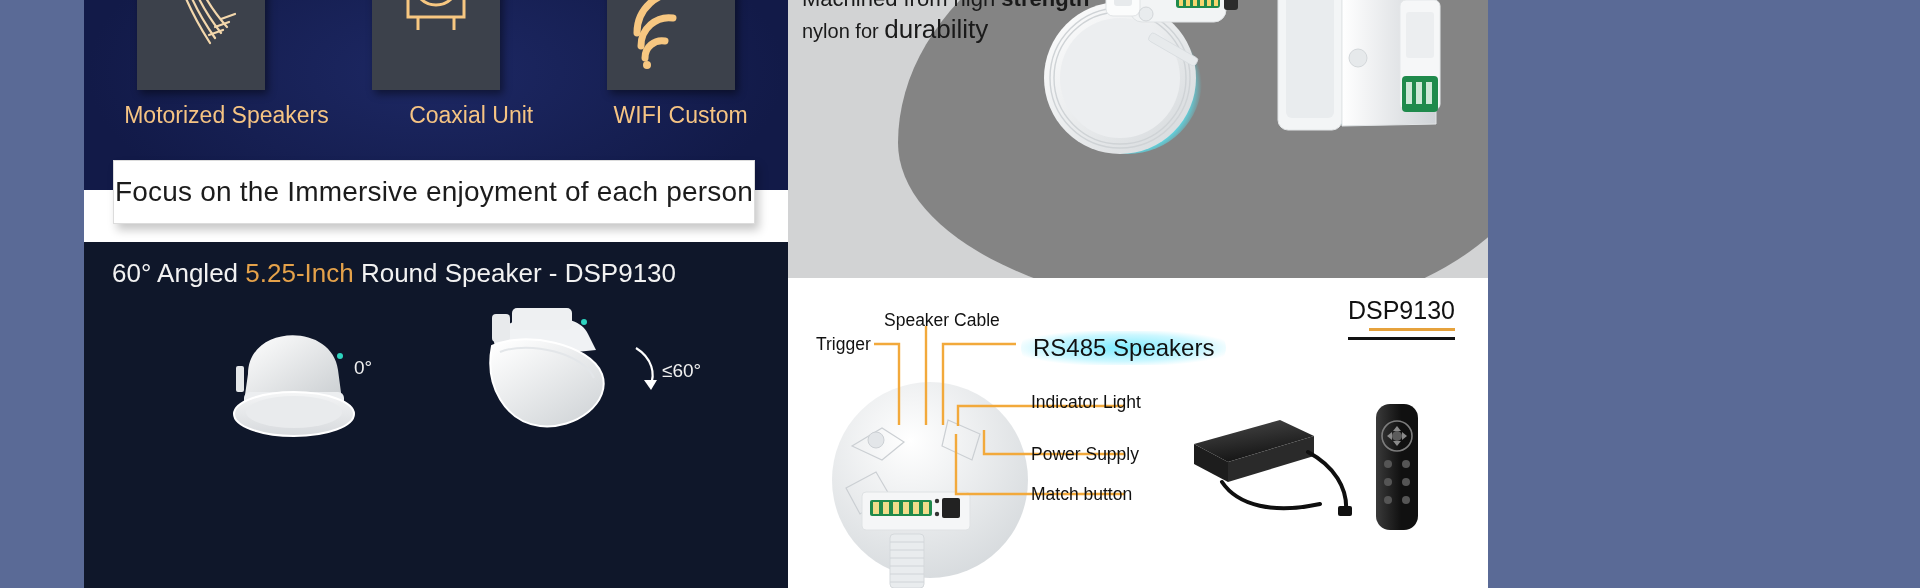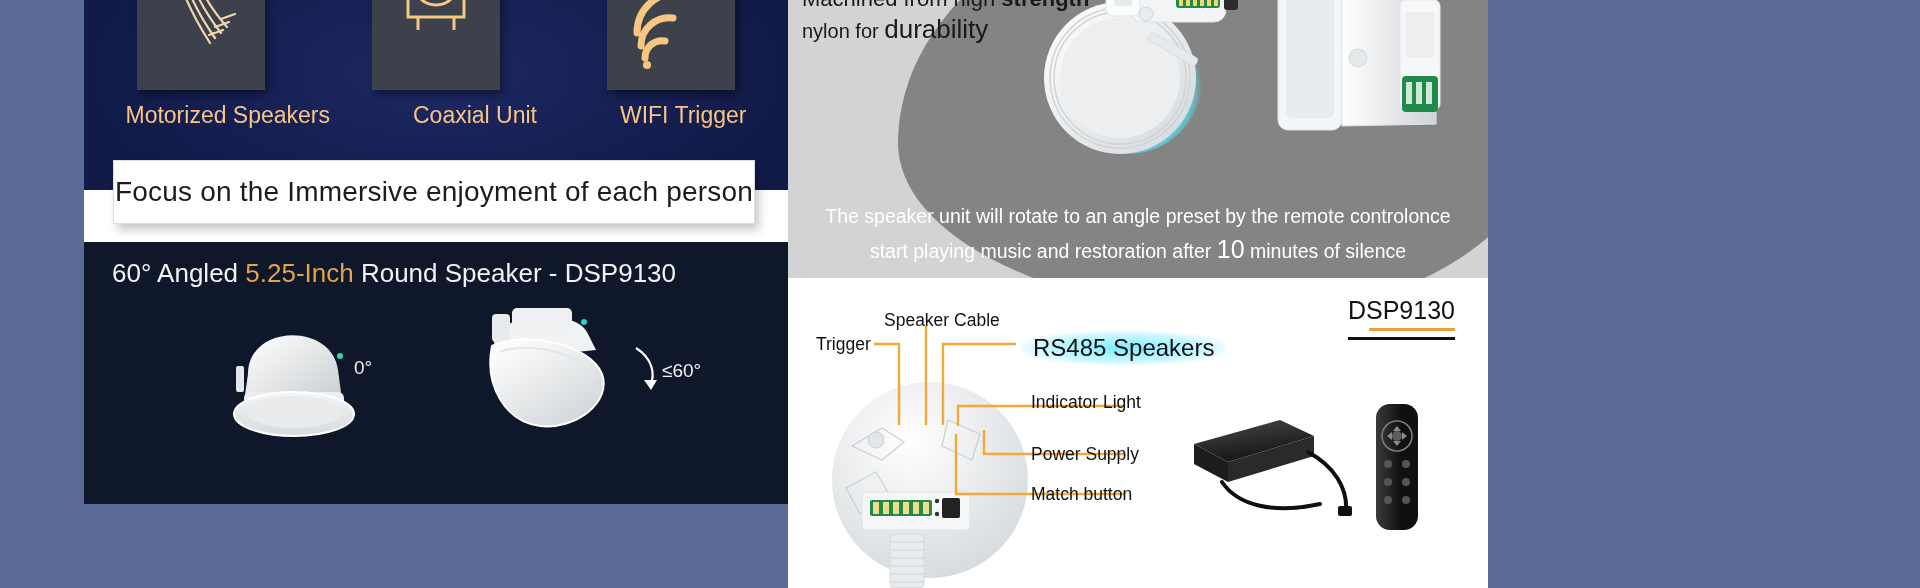--- a/index.html
+++ b/index.html
@@ -5,21 +5,21 @@
   html,body{margin:0;padding:0;}
   body{
     width:1920px;height:588px;
     background:#5a6a96;
     font-family:"Liberation Sans", sans-serif;
     overflow:hidden;
   }
   .page{position:relative;width:1920px;height:588px;overflow:hidden;}
 
   
-  .left-col{position:absolute;left:84px;top:0;width:704px;height:504px;overflow:hidden;}
+  .left-col{position:absolute;left:84px;top:0;width:704px;height:588px;overflow:hidden;}
 
   .navy-panel{
     position:absolute;left:0;top:0;width:704px;height:240px;
     background:#141c4f;
     background-image:radial-gradient(ellipse at 50% 30%, #1d2864 0%, #121a48 70%);
   }
   .icon-row{position:absolute;left:0;top:-90px;width:704px;height:230px;display:flex;justify-content:space-around;align-items:flex-start;}
   .icon-card{width:128px;display:flex;flex-direction:column;align-items:center;}
   .icon-tile{
     width:128px;height:180px;background:#3c414b;
@@ -159,21 +159,21 @@
               <circle cx="36" cy="150" r="4" fill="#F7C781"></circle>
             </svg>
           </div>
         </div>
 
       </div>
 
       <div class="icon-row-labels">
         <span>Motorized Speakers</span>
         <span>Coaxial Unit</span>
-        <span>WIFI Trigger</span>
+        <span>WIFI Custom</span>
       </div>
     </div>
 
     <div class="quote-wrap">
       <div class="quote-box">
         <div class="quote-text">Focus on the Immersive enjoyment of each person</div>
       </div>
     </div>
 
     <div class="dark-panel">
@@ -294,24 +294,20 @@
         <rect x="156" y="48" width="28" height="46" rx="3" fill="#eceef0"></rect>
         <rect x="152" y="112" width="36" height="36" rx="4" fill="#1f8a4c"></rect>
         <g fill="#cfe8d8">
           <rect x="156" y="118" width="6" height="22"></rect>
             <rect x="166" y="118" width="6" height="22"></rect>
           <rect x="176" y="118" width="6" height="22"></rect>
         </g>
         <circle cx="108" cy="94" r="9" fill="#e6e9eb" stroke="#d3d7da"></circle>
       </svg>
 
-      <div class="rotate-text">
-        <div>The speaker unit will rotate to an angle preset by the remote controlonce</div>
-        <div><span>start playing music and restoration after </span><span class="num">10</span><span> minutes of silence</span></div>
-      </div>
     </div>
 
     <div class="white-panel">
 
       <div class="dsp-title">DSP9130</div>
       <div class="dsp-underline"></div>
 
       <svg class="spk-bottom" viewBox="0 0 210 220">
         <defs>
           <radialGradient id="backg" cx="40%" cy="30%" r="75%">

